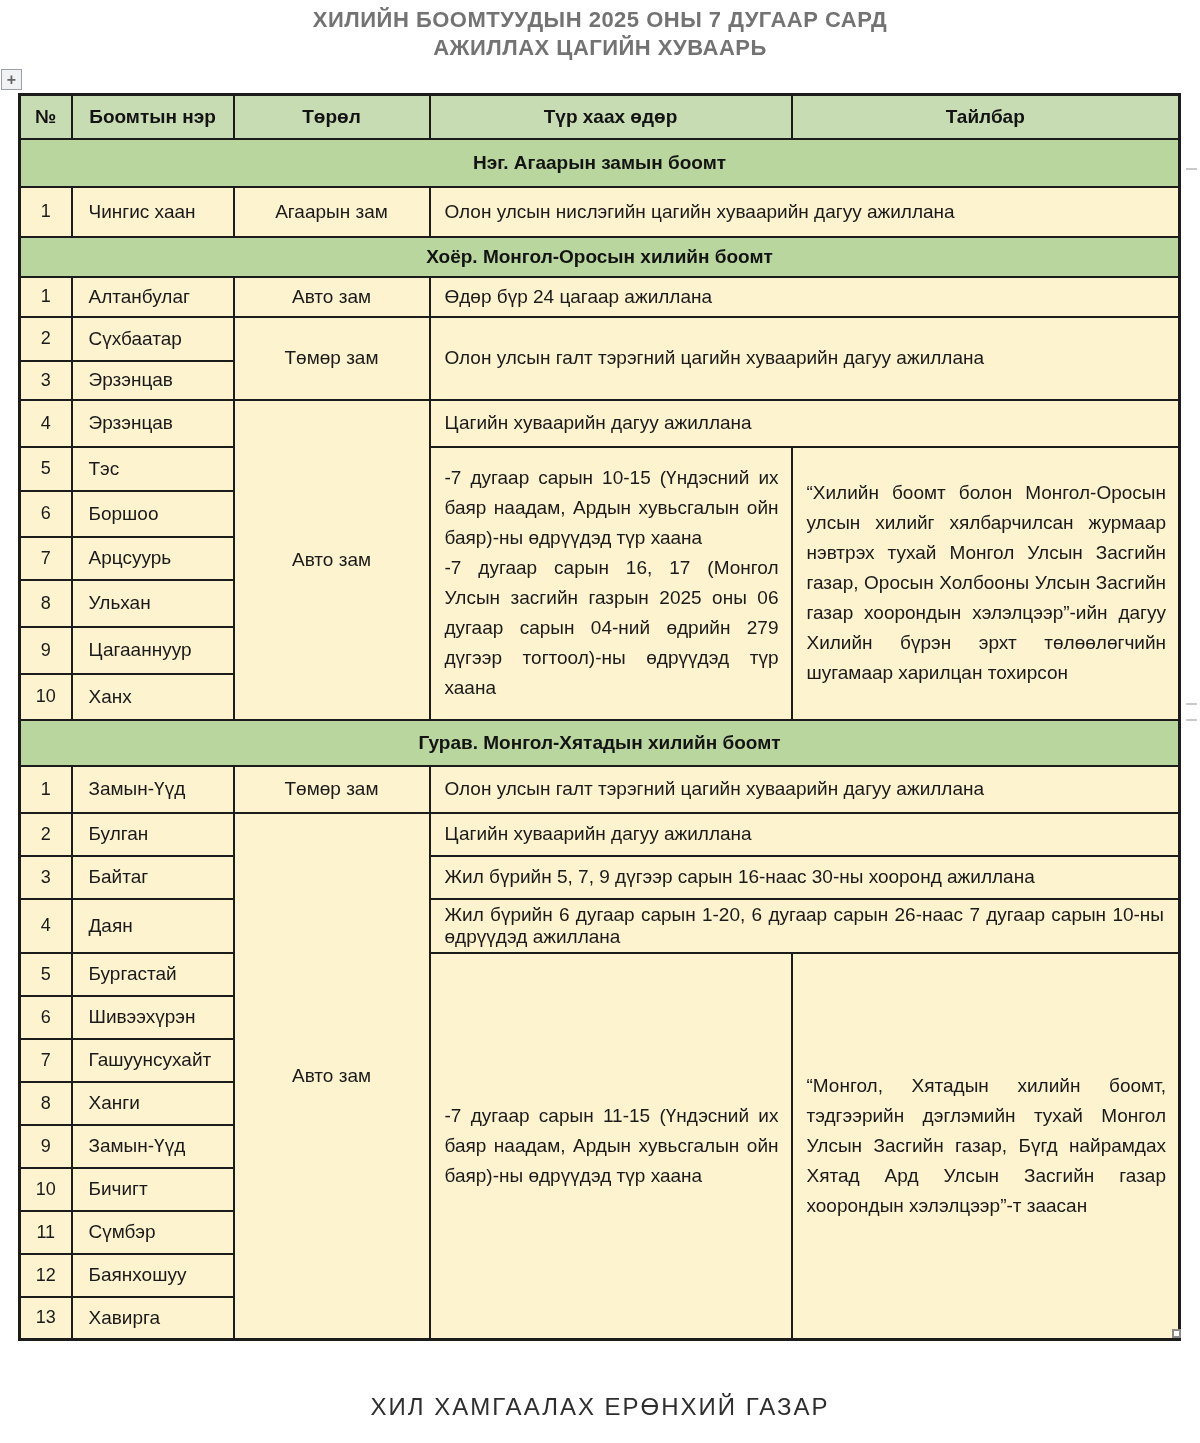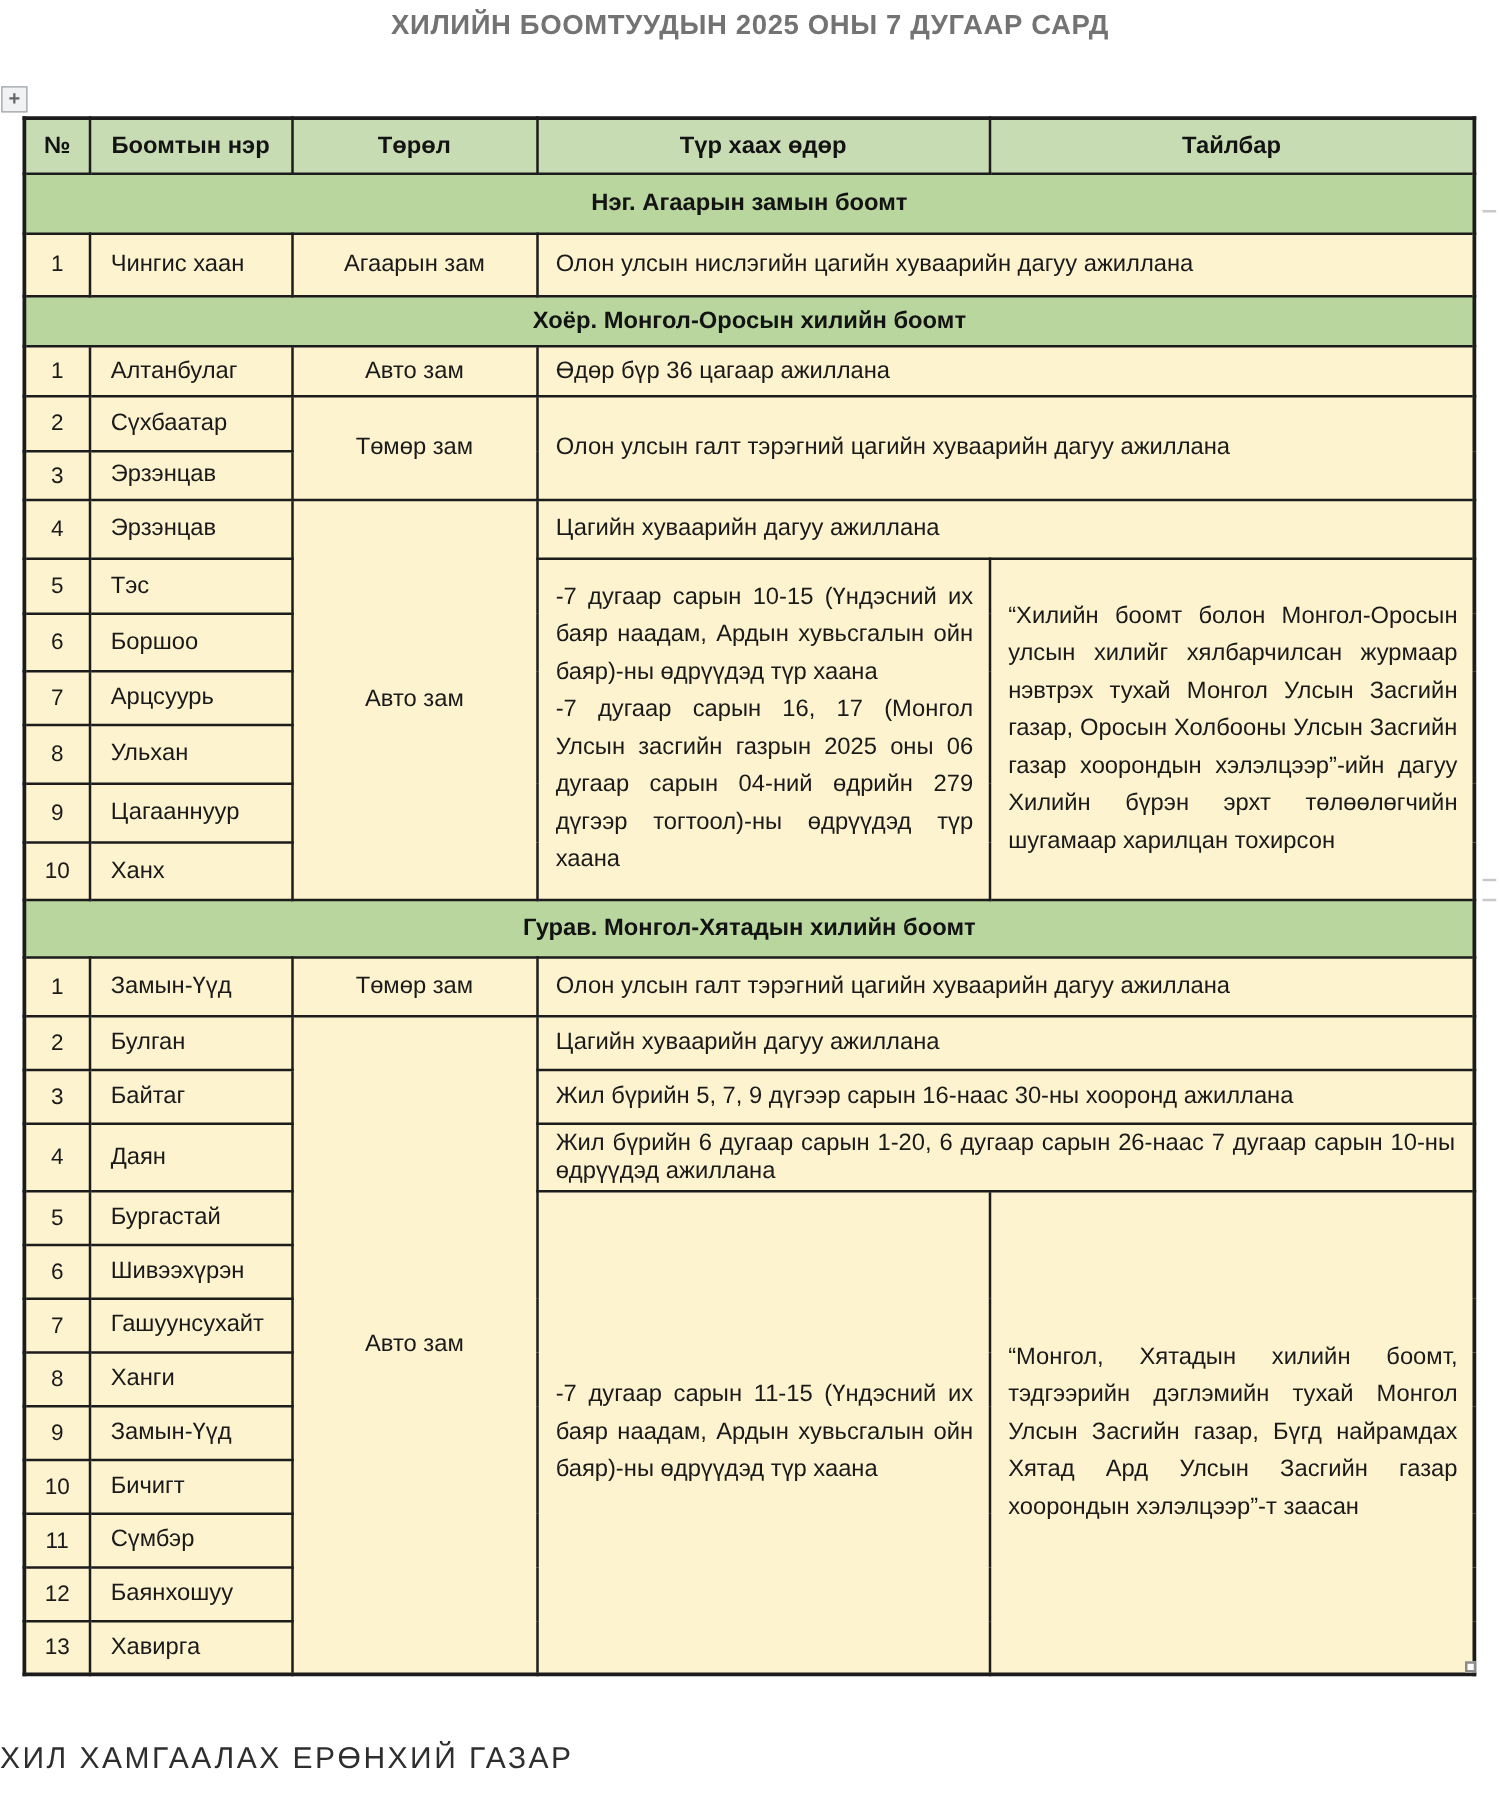--- a/index.html
+++ b/index.html
@@ -37,37 +37,38 @@
   td.name { text-align:left; padding-left:16px; }
   td.type { text-align:center; }
   td.days { text-align:left; padding:4px 14px;margin-top:37px; }
   td.just { text-align:justify; }
   td.long {
     text-align:justify; line-height:30px; font-size:19px;
     padding:8px 12px 8px 14px; white-space:pre-line; vertical-align:middle;
   }
   .footer-org {
     position:absolute; top:1393px; left:0; width:1200px;
-    text-align:left; font-size:24px; letter-spacing:2px; color:#2e2e2e;
+    text-align:center; font-size:24px; letter-spacing:2px; color:#2e2e2e;
   }
   .resize-handle {
     position:absolute; left:1172px; top:1329px; width:9px; height:9px;
     border:2px solid #8b8b8b; background:#ffffff; box-sizing:border-box;
     cursor:nwse-resize;
   }
   .margin-dash { position:absolute; width:11px; height:2px; background:#c9c9c9; }
   .dash-a { left:1186px; top:168px; }
   .dash-b { left:1186px; top:703px; }
   .dash-c { left:1186px; top:719px; }
 </style>
 </head>
 <body>
 
 <div class="title">
   <div>ХИЛИЙН БООМТУУДЫН 2025 ОНЫ 7 ДУГААР САРД</div>
+  <div>АЖИЛЛАХ ЦАГИЙН ХУВААРЬ</div>
 </div>
 
 <div class="move-handle">
   <span>+</span>
 </div>
 
 <span class="margin-dash dash-a"></span>
 <span class="margin-dash dash-b"></span>
 <span class="margin-dash dash-c"></span>
 
@@ -99,21 +100,21 @@
     <td class="days" colspan="2">Олон улсын нислэгийн цагийн хуваарийн дагуу ажиллана</td>
   </tr>
 
   <tr style="height:40px">
     <td class="band" colspan="5">Хоёр. Монгол-Оросын хилийн боомт</td>
   </tr>
   <tr style="height:40px">
     <td class="no">1</td>
     <td class="name">Алтанбулаг</td>
     <td class="type">Авто зам</td>
-    <td class="days" colspan="2">Өдөр бүр 36 цагаар ажиллана</td>
+    <td class="days" colspan="2">Өдөр бүр 24 цагаар ажиллана</td>
   </tr>
   <tr style="height:44px">
     <td class="no">2</td>
     <td class="name">Сүхбаатар</td>
     <td class="type" rowspan="2">Төмөр зам</td>
     <td class="days" colspan="2" rowspan="2">Олон улсын галт тэрэгний цагийн хуваарийн дагуу ажиллана</td>
   </tr>
   <tr style="height:39px">
     <td class="no">3</td>
     <td class="name">Эрзэнцав</td>

